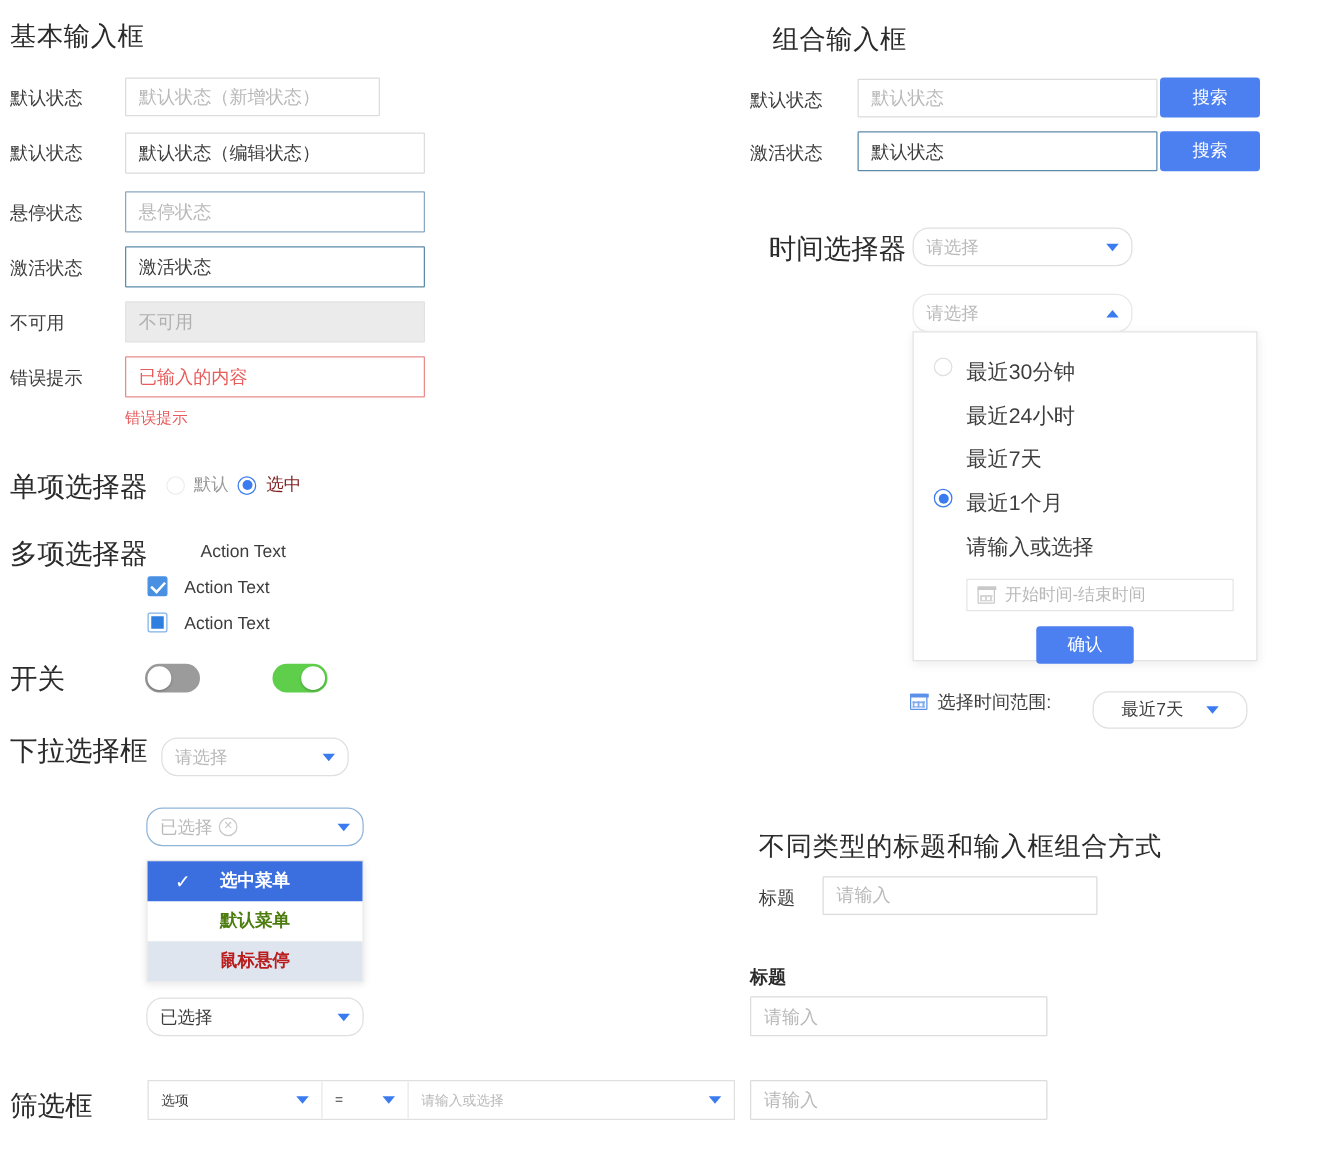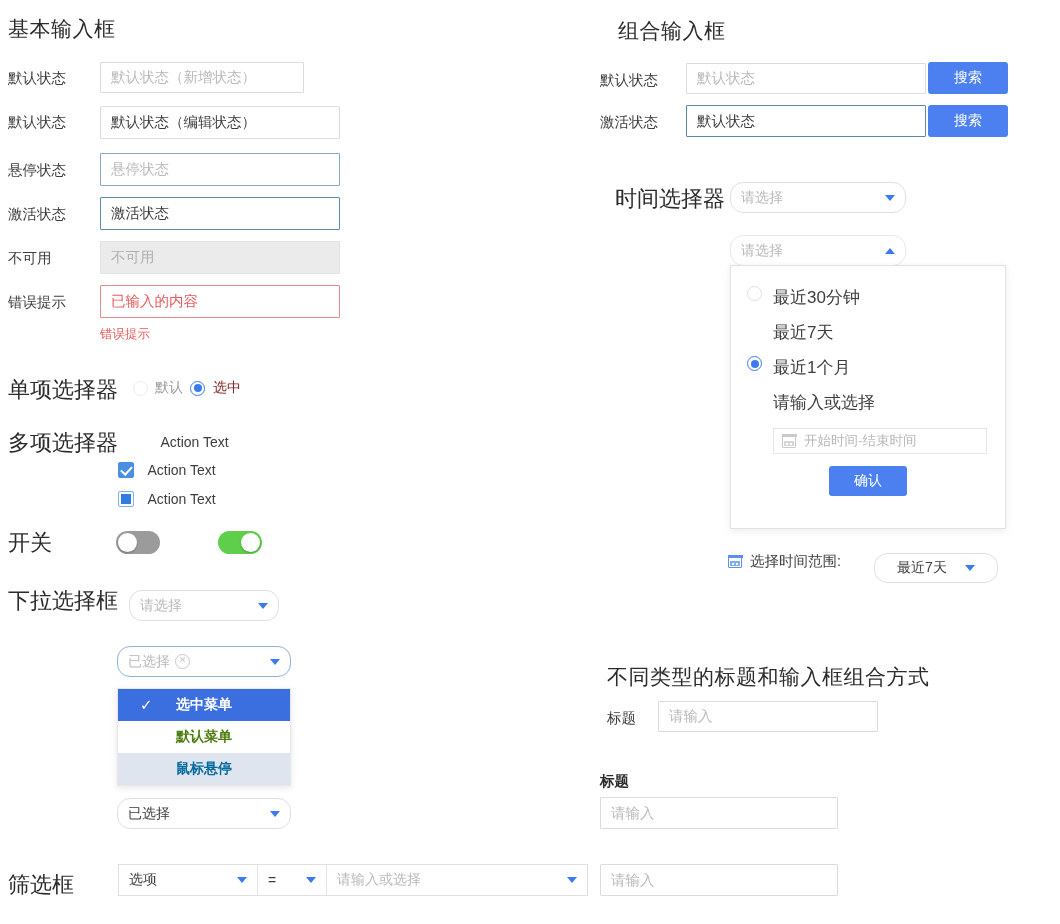--- a/index.html
+++ b/index.html
@@ -123,21 +123,21 @@
   
   .menu{
     box-sizing:border-box;background:#ffffff;border:1px solid #e8e8e8;
     box-shadow:0 2px 6px rgba(0,0,0,.10);
   }
   .menu-item{
     height:32px;display:flex;align-items:center;justify-content:center;
     font-size:14px;color:#4d7c0f;font-weight:bold;position:relative;cursor:pointer;
   }
   .menu-item.selected{background:#3b6fe0;color:#ffffff;}
-  .menu-item.hovered{background:#dfe5ee;color:#0369a1;}
+  .menu-item.hovered{background:#dfe5ee;color:#b91c1c;}
   .menu-item .tick{
     position:absolute;left:22px;font-weight:normal;font-size:15px;
   }
   
   .time-panel{
     box-sizing:border-box;background:#ffffff;border:1px solid #e2e2e2;
     box-shadow:0 2px 8px rgba(0,0,0,.08);
   }
   .tp-item{
     display:flex;align-items:flex-start;font-size:17px;color:#3d3d3d;height:30px;
@@ -169,21 +169,21 @@
   .cal.blue::after{
     background:
       linear-gradient(to right,#5b91e8 2px,transparent 2px) 0 0/4px 2px repeat,
       linear-gradient(to bottom,#5b91e8 2px,transparent 2px) 0 0/2px 4px repeat;
   }
   
   .filter{
     box-sizing:border-box;border:1px solid #e0e0e0;background:#ffffff;display:flex;
     align-items:stretch;
   }
-  .filter .cell{display:flex;align-items:center;padding:0 10px;font-size:14px;white-space:nowrap;}
+  .filter .cell{display:flex;align-items:center;padding:0 10px;font-size:11px;white-space:nowrap;}
   .filter .divider{width:1px;background:#e8e8e8;}
   .clear-x{
     display:inline-block;width:13px;height:13px;border:1px solid #c8c8c8;border-radius:50%;
     font-size:9px;line-height:11px;text-align:center;color:#c8c8c8;margin-left:5px;vertical-align:middle;
   }
 </style>
 </head>
 <body>
 
 
@@ -326,20 +326,23 @@
   <span>请选择</span>
   <span class="caret up"></span>
 </div>
 
 <div class="abs time-panel" style="left:730px;top:265px;width:276px;height:264px;padding:12px 16px 0 16px;">
   <div class="tp-item" style="margin-top:8px;">
     <span class="radio"></span>
     <span>最近30分钟</span>
   </div>
   <div class="tp-item noradio" style="margin-top:5px;">
+    <span>最近24小时</span>
+  </div>
+  <div class="tp-item noradio" style="margin-top:5px;">
     <span>最近7天</span>
   </div>
   <div class="tp-item" style="margin-top:5px;">
     <span class="radio checked"></span>
     <span>最近1个月</span>
   </div>
   <div class="tp-item noradio" style="margin-top:5px;">
     <span>请输入或选择</span>
   </div>
   <div class="date-inp" style="margin-left:26px;margin-top:7px;width:214px;height:26px;">

